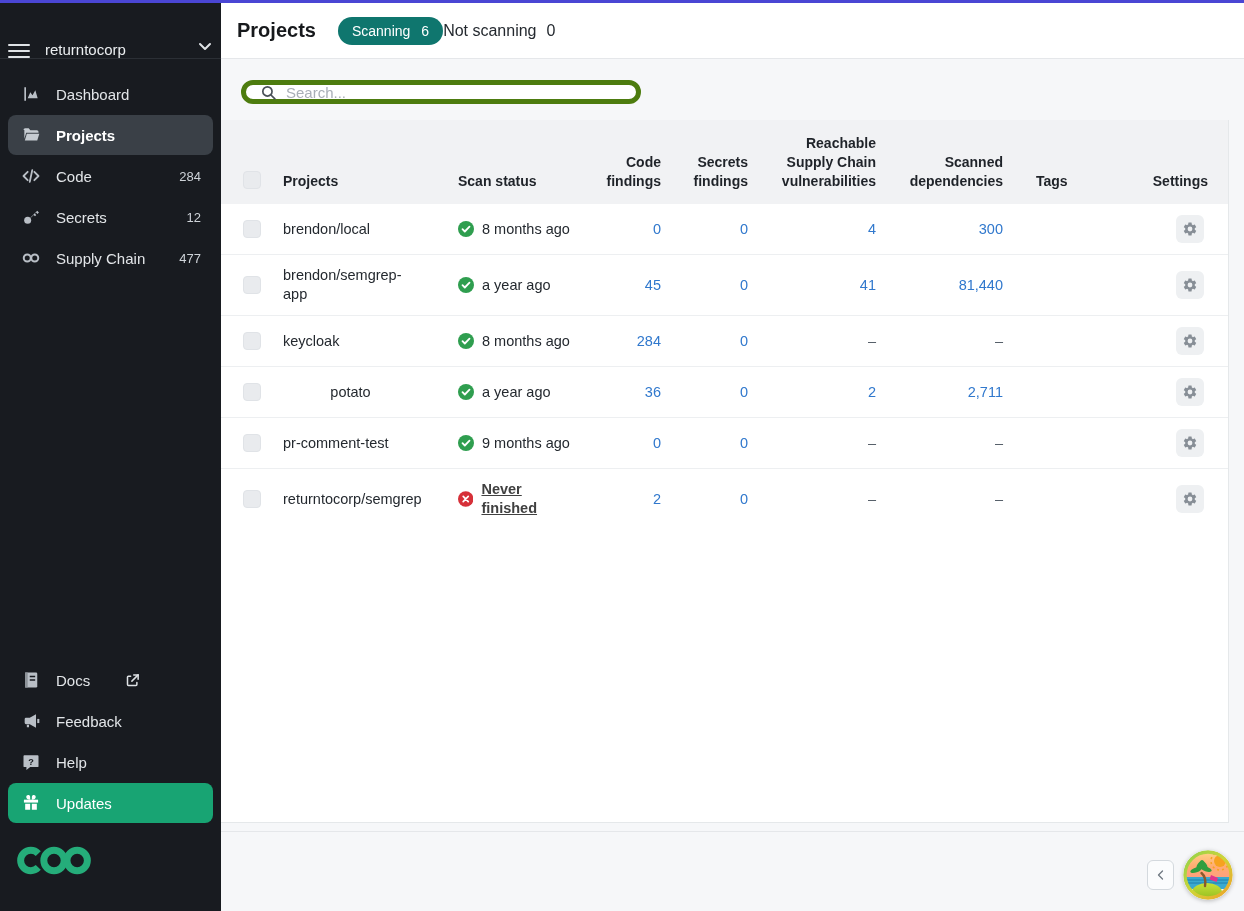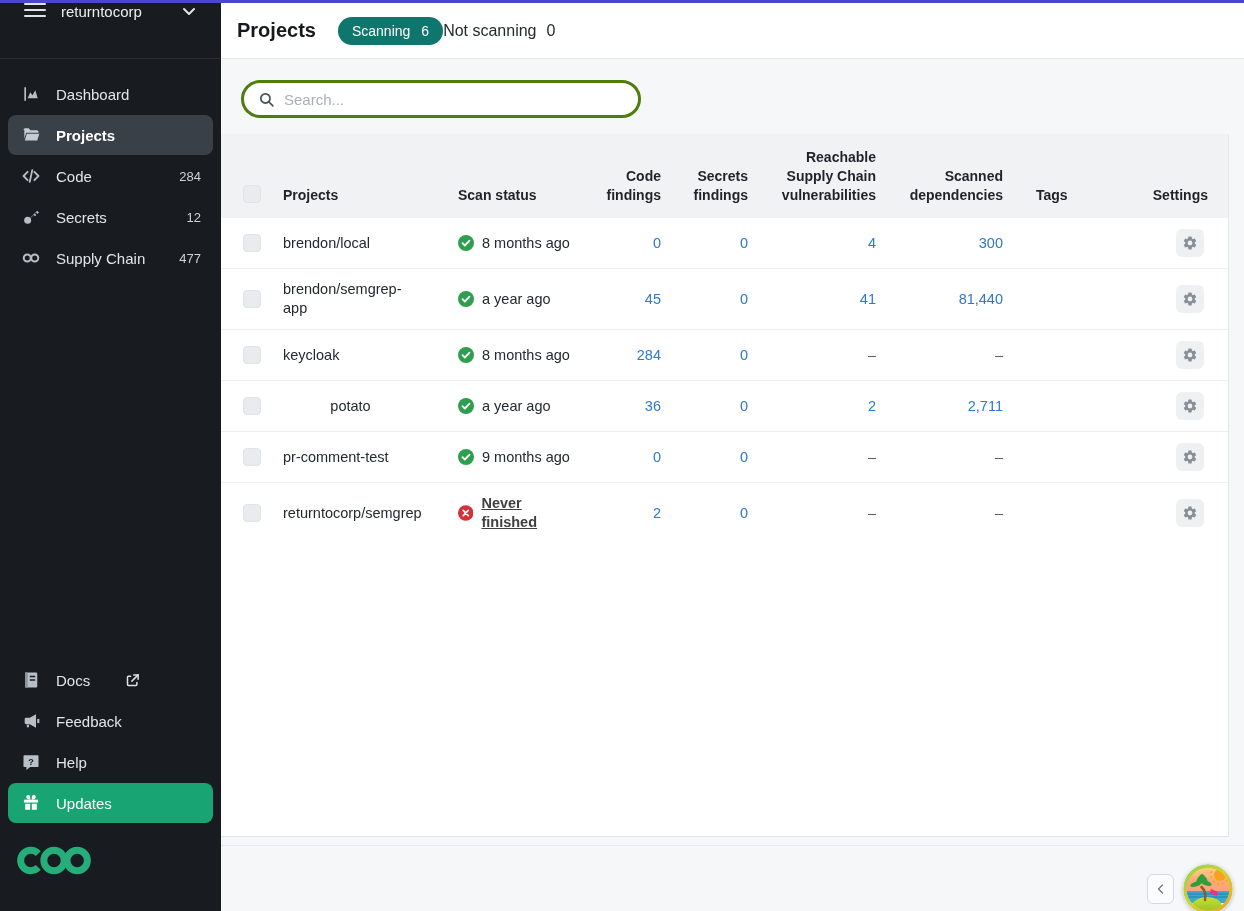--- a/index.html
+++ b/index.html
@@ -4,21 +4,21 @@
 <style>
   * { margin:0; padding:0; box-sizing:border-box; }
   html,body { width:1244px; height:911px; font-family:"Liberation Sans", sans-serif; background:#f6f7f9; overflow:hidden; }
 
   .topbar { height:3px; background:#4a46d4; width:100%; }
 
   .app { display:flex; height:908px; }
 
   
   .sidebar { width:221px; background:#181b20; color:#e7eaec; display:flex; flex-direction:column; flex-shrink:0; }
-  .sb-header { height:56px; display:flex; align-items:flex-start; padding:0 24px; border-bottom:1px solid #2b2f35; }
+  .sb-header { height:56px; display:flex; align-items:flex-end; padding:0 8px; border-bottom:1px solid #2b2f35; }
   .sb-header .hamburger { width:22px; display:flex; flex-direction:column; gap:4px; cursor:pointer; }
   .sb-header .hamburger span { display:block; height:2px; background:#dfe3e6; border-radius:1px; }
   .org-name { margin-left:15px; font-size:15px; color:#eceff1; flex:1; }
   .chevron-down { color:#dfe3e6; }
 
   .sb-nav { padding-top:14px; }
   .sb-item { height:40px; margin:1px 8px; padding:0 12px; display:flex; align-items:center; border-radius:8px; cursor:pointer; font-size:15px; color:#e2e5e8; }
   .sb-item .ico { width:22px; display:flex; justify-content:center; color:#b9bfc6; flex-shrink:0; }
   .sb-item .lbl { margin-left:14px; flex:1; }
   .sb-item .cnt { font-size:13px; color:#ced3d8; }
@@ -35,21 +35,21 @@
   
   .main { flex:1; display:flex; flex-direction:column; min-width:0; }
   .main-header { height:56px; background:#fff; border-bottom:1px solid #e5e7ea; display:flex; align-items:center; padding:0 16px; flex-shrink:0; }
   .page-title { font-size:20px; font-weight:bold; color:#17191c; }
   .tab-pill { margin-left:22px; background:#0f766e; color:#fff; border-radius:16px; padding:6px 14px; font-size:14px; display:flex; align-items:center; cursor:pointer; }
   .tab-pill .cnt { margin-left:11px; }
   .tab-plain { font-size:16px; color:#24292f; display:flex; align-items:center; cursor:pointer; }
   .tab-plain .cnt { margin-left:10px; }
 
   .toolbar { display:flex; align-items:center; margin:21px 20px 0 20px; }
-  .search-box { width:400px; height:38px; background:#fff; border:3px solid #4d7c0f; border-radius:19px; display:flex; align-items:center; padding:0 14px; }
+  .search-box { width:400px; height:24px; background:#fff; border:5px solid #4d7c0f; border-radius:19px; display:flex; align-items:center; padding:0 14px; }
   .search-box input { border:none; outline:none; flex:1; margin-left:9px; font-size:15px; font-family:"Liberation Sans",sans-serif; color:#30363c; background:transparent; }
   .search-box input::placeholder { color:#a9afb7; }
   .edit-btn { margin-left:auto; background:#e9ebee; color:#a0a7af; border:none; font-size:15px; font-family:"Liberation Sans",sans-serif; padding:0 16px; height:37px; border-radius:4px; cursor:default; }
 
   
   .card { margin:16px 15px 0 0; background:#fff; height:703px; border-right:1px solid #e5e8ea; border-bottom:1px solid #e5e8ea; overflow:hidden; }
   table { border-collapse:collapse; table-layout:fixed; width:1008px; }
   col.c1{width:62px} col.c2{width:175px} col.c3{width:120px} col.c4{width:83px} col.c5{width:87px}
   col.c6{width:128px} col.c7{width:127px} col.c8{width:118px} col.c9{width:108px}
   thead th { background:#f1f2f4; font-size:14px; font-weight:bold; color:#1f2329; vertical-align:bottom; padding:14px 0 13px 0; text-align:left; white-space:pre-line; line-height:19px; height:84px; }

